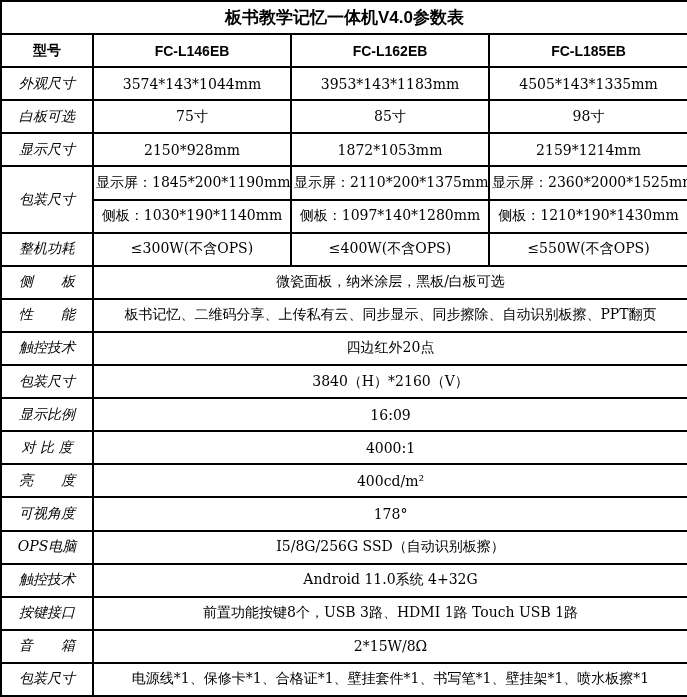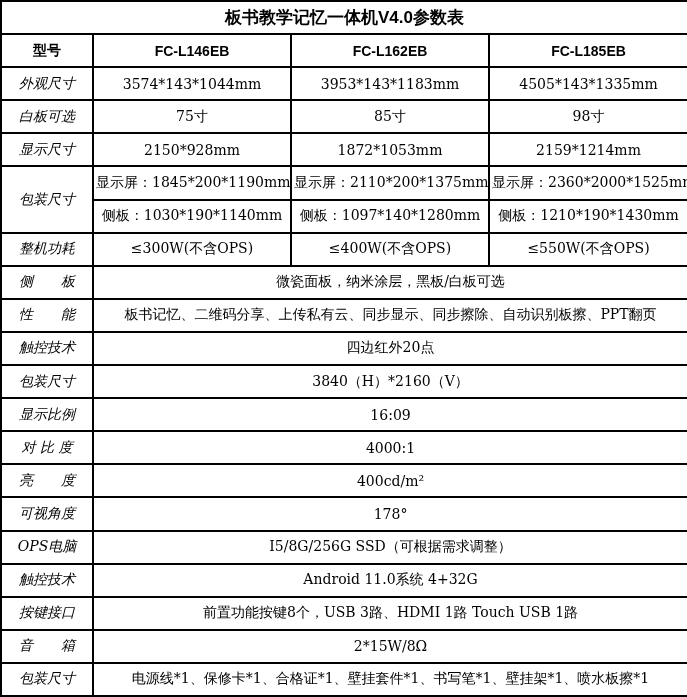--- a/index.html
+++ b/index.html
@@ -133,21 +133,21 @@
   <tr>
     <td class="row-label">亮　　度</td>
     <td colspan="3">400cd/m²</td>
   </tr>
   <tr>
     <td class="row-label">可视角度</td>
     <td colspan="3">178°</td>
   </tr>
   <tr>
     <td class="row-label">OPS电脑</td>
-    <td colspan="3">I5/8G/256G SSD（可根据需求调整）</td>
+    <td colspan="3">I5/8G/256G SSD（自动识别板擦）</td>
   </tr>
   <tr>
     <td class="row-label">触控技术</td>
     <td colspan="3">Android 11.0系统 4+32G</td>
   </tr>
   <tr>
     <td class="row-label">按键接口</td>
     <td colspan="3">前置功能按键8个，USB 3路、HDMI 1路 Touch USB 1路</td>
   </tr>
   <tr>

